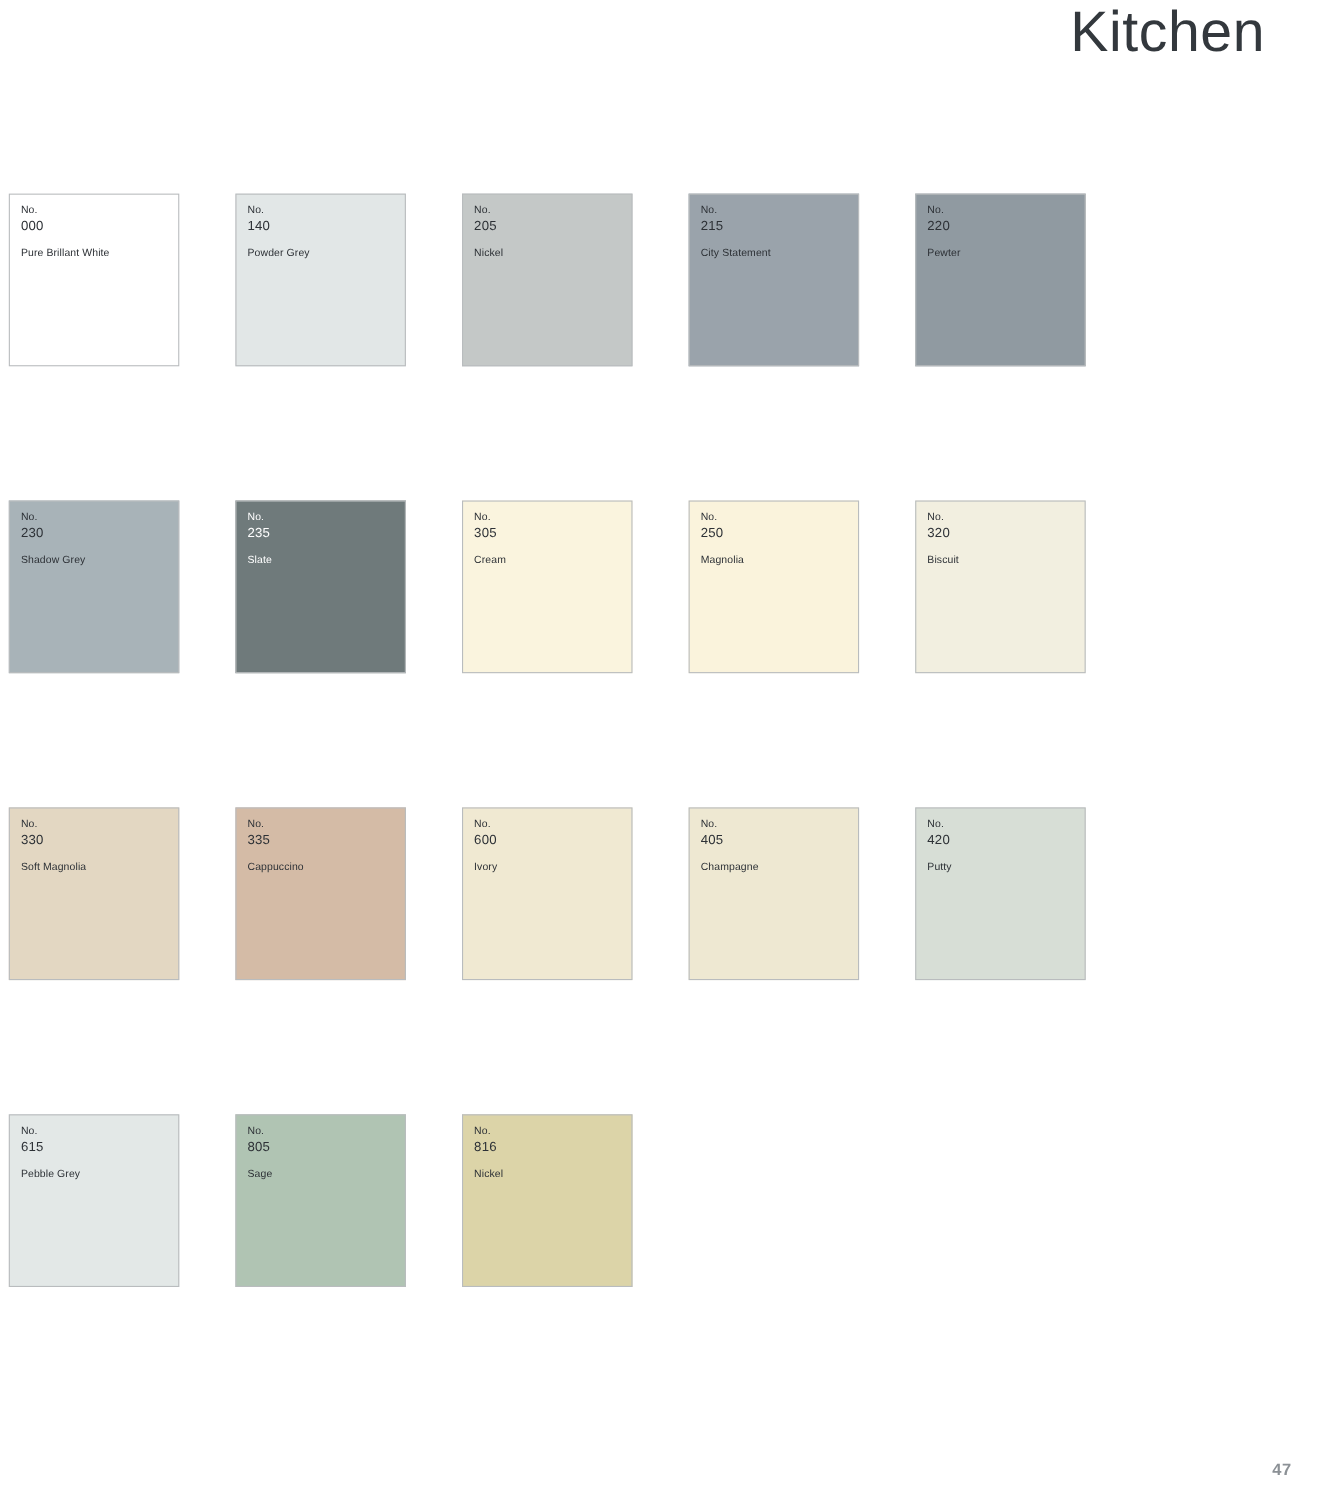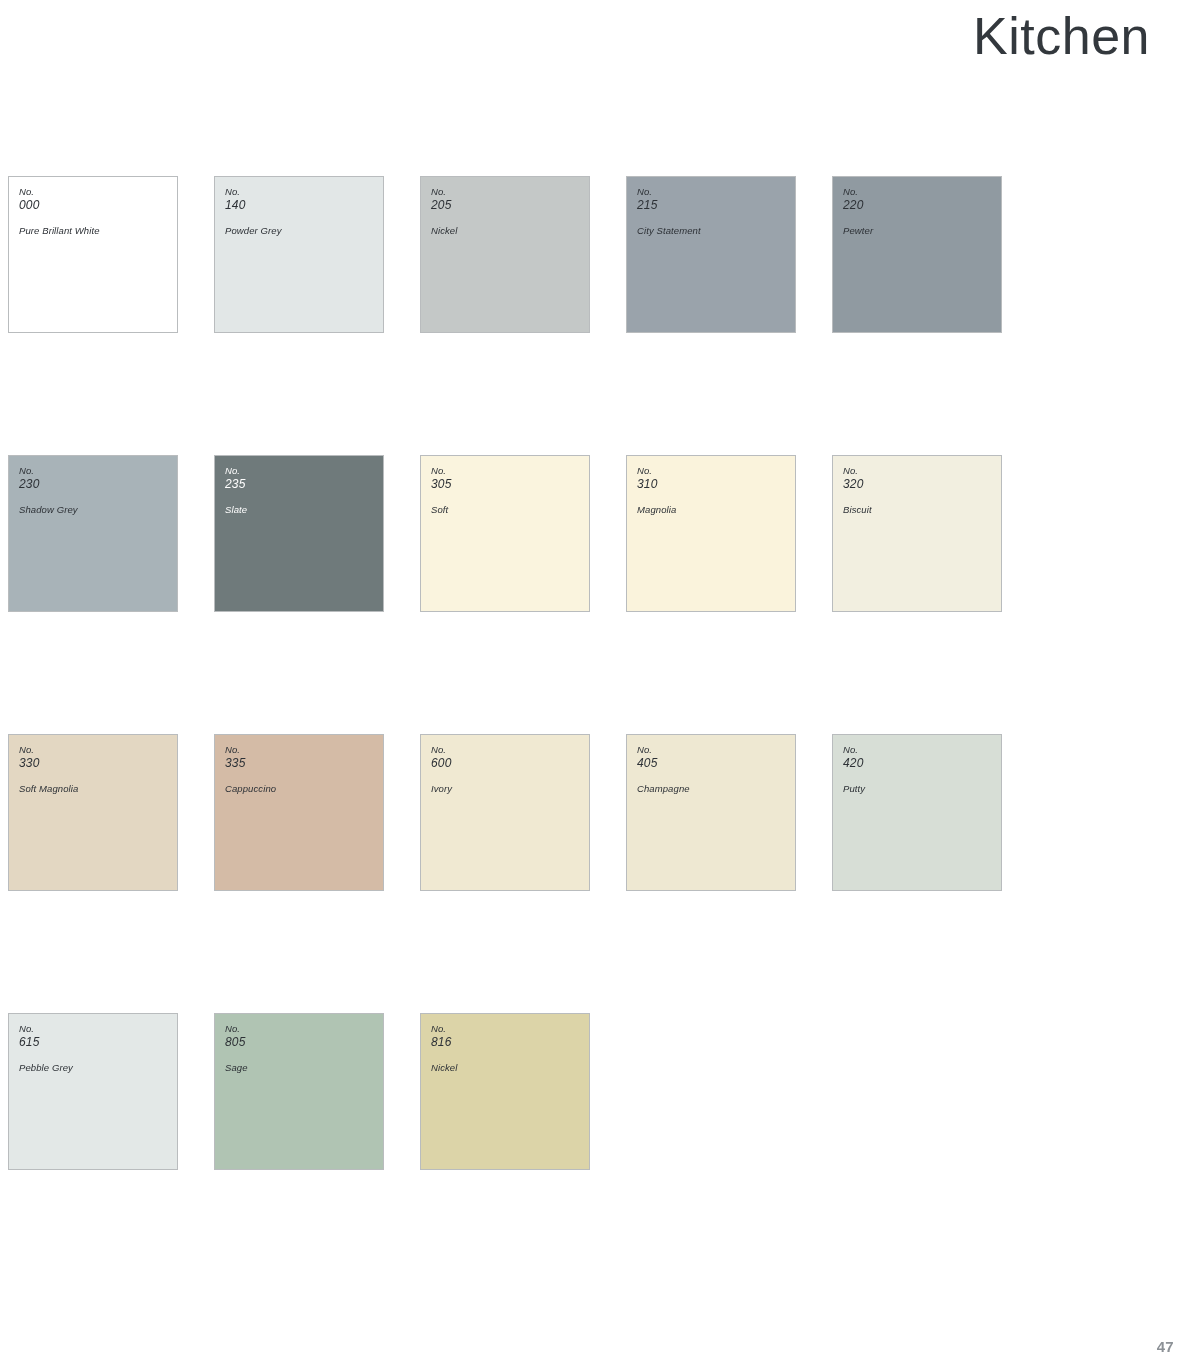--- a/index.html
+++ b/index.html
@@ -20,21 +20,21 @@
   }
 
   
   .page-header {
     position: absolute;
     top: 0;
     left: 0;
     right: 50px;
     height: 70px;
     display: flex;
-    align-items: center;
+    align-items: flex-start;
     justify-content: flex-end;
   }
 
   .page-title {
     font-size: 52px;
     font-weight: 300;
     letter-spacing: 0.5px;
     color: #33383d;
     line-height: 1.05;
     padding-top: 2px;
@@ -47,25 +47,24 @@
     left: 8px;
     width: 1050px;
     display: grid;
     grid-template-columns: repeat(5, 155px);
     grid-column-gap: 51px;
     grid-row-gap: 122px;
   }
 
   .swatch {
     position: relative;
-    width: 170px;
+    width: 155px;
     height: 157px;
     border: 1px solid #b9bcbe;
     overflow: hidden;
-    font-style: italic;
   }
 
   .swatch-label {
     position: absolute;
     top: 9px;
     left: 10px;
     right: 4px;
     line-height: 1;
   }
 
@@ -100,21 +99,21 @@
 
   .swatch.dark .swatch-no,
   .swatch.dark .swatch-code,
   .swatch.dark .swatch-name {
     color: #ffffff;
   }
 
   
   .page-footer {
     position: absolute;
-    bottom: 8px;
+    bottom: 18px;
     left: 0;
     right: 26px;
     display: flex;
     justify-content: flex-end;
     align-items: flex-end;
   }
 
   .page-number {
     font-size: 15px;
     font-weight: 700;
@@ -178,27 +177,27 @@
         <div class="swatch-label">
           <span class="swatch-no">No.</span>
           <span class="swatch-code">235</span>
           <span class="swatch-name">Slate</span>
         </div>
       </div>
       <div class="swatch" style="background: rgb(250, 244, 222);">
         <div class="swatch-label">
           <span class="swatch-no">No.</span>
           <span class="swatch-code">305</span>
-          <span class="swatch-name">Soft</span>
+          <span class="swatch-name">Cream</span>
         </div>
       </div>
       <div class="swatch" style="background: rgb(250, 243, 220);">
         <div class="swatch-label">
           <span class="swatch-no">No.</span>
-          <span class="swatch-code">310</span>
+          <span class="swatch-code">250</span>
           <span class="swatch-name">Magnolia</span>
         </div>
       </div>
       <div class="swatch" style="background: rgb(242, 239, 224);">
         <div class="swatch-label">
           <span class="swatch-no">No.</span>
           <span class="swatch-code">320</span>
           <span class="swatch-name">Biscuit</span>
         </div>
       </div>

